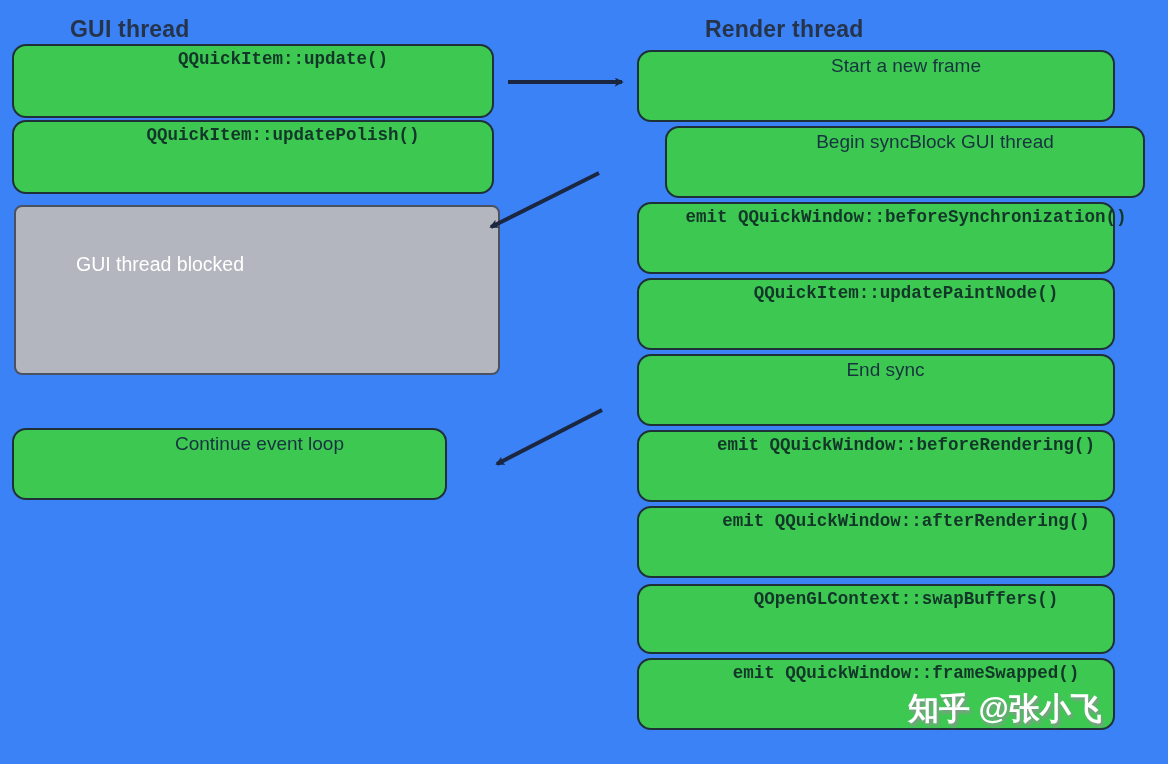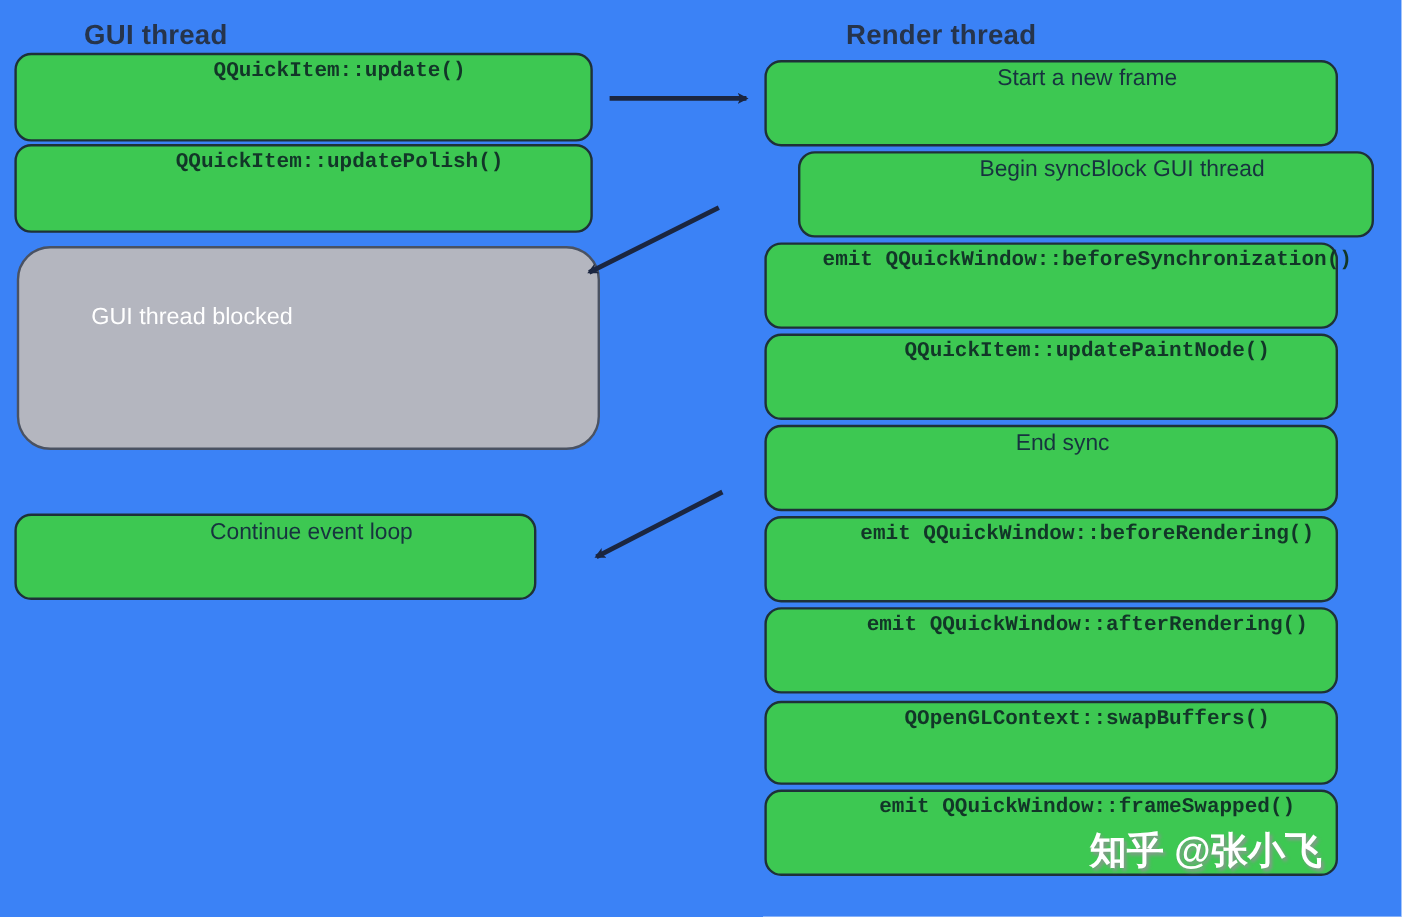--- a/index.html
+++ b/index.html
@@ -46,21 +46,21 @@
   .box.plain .line {
     font-family: "Liberation Sans", sans-serif;
     font-size: 19px;
     line-height: 27px;
     color: #17333f;
     font-weight: 500;
   }
   .box.gray {
     background: #b4b6bf;
     border: 2px solid #4a5262;
-    border-radius: 28px;
+    border-radius: 8px;
     justify-content: flex-start;
     padding-top: 46px;
   }
   .box.gray .line {
     font-family: "Liberation Sans", sans-serif;
     font-size: 19.5px;
     color: #ffffff;
     font-weight: 500;
   }
   #arrow-layer {

